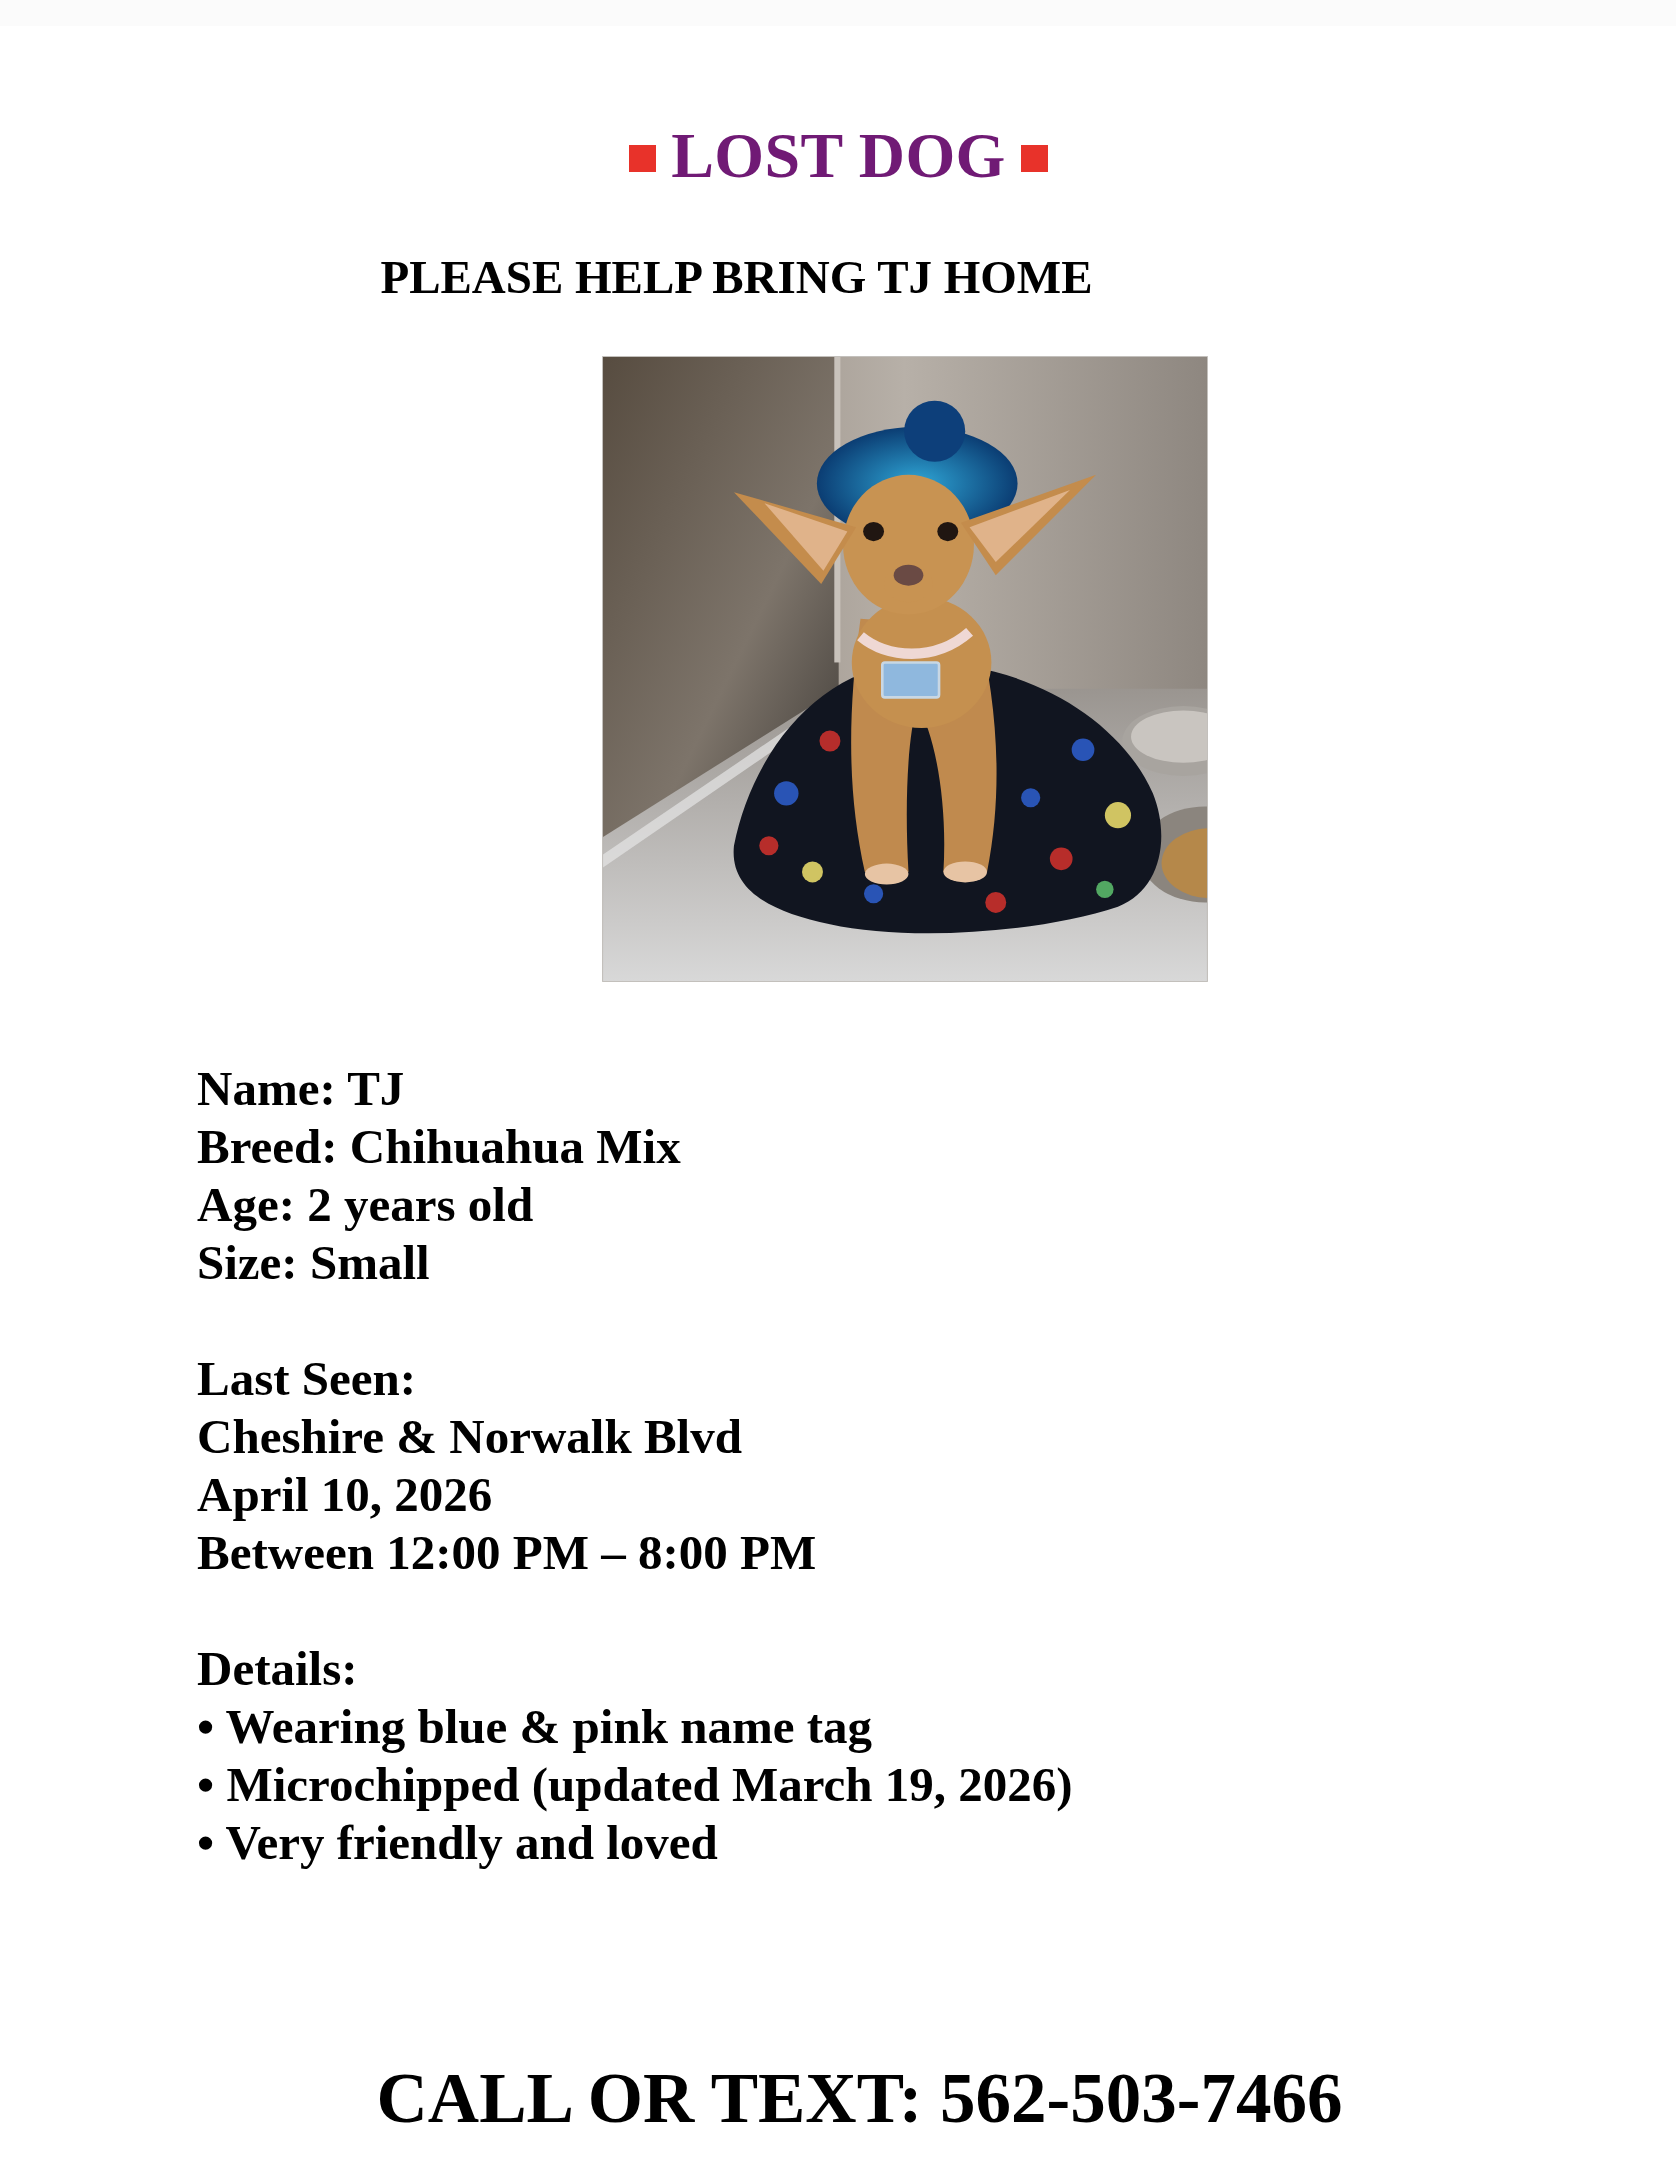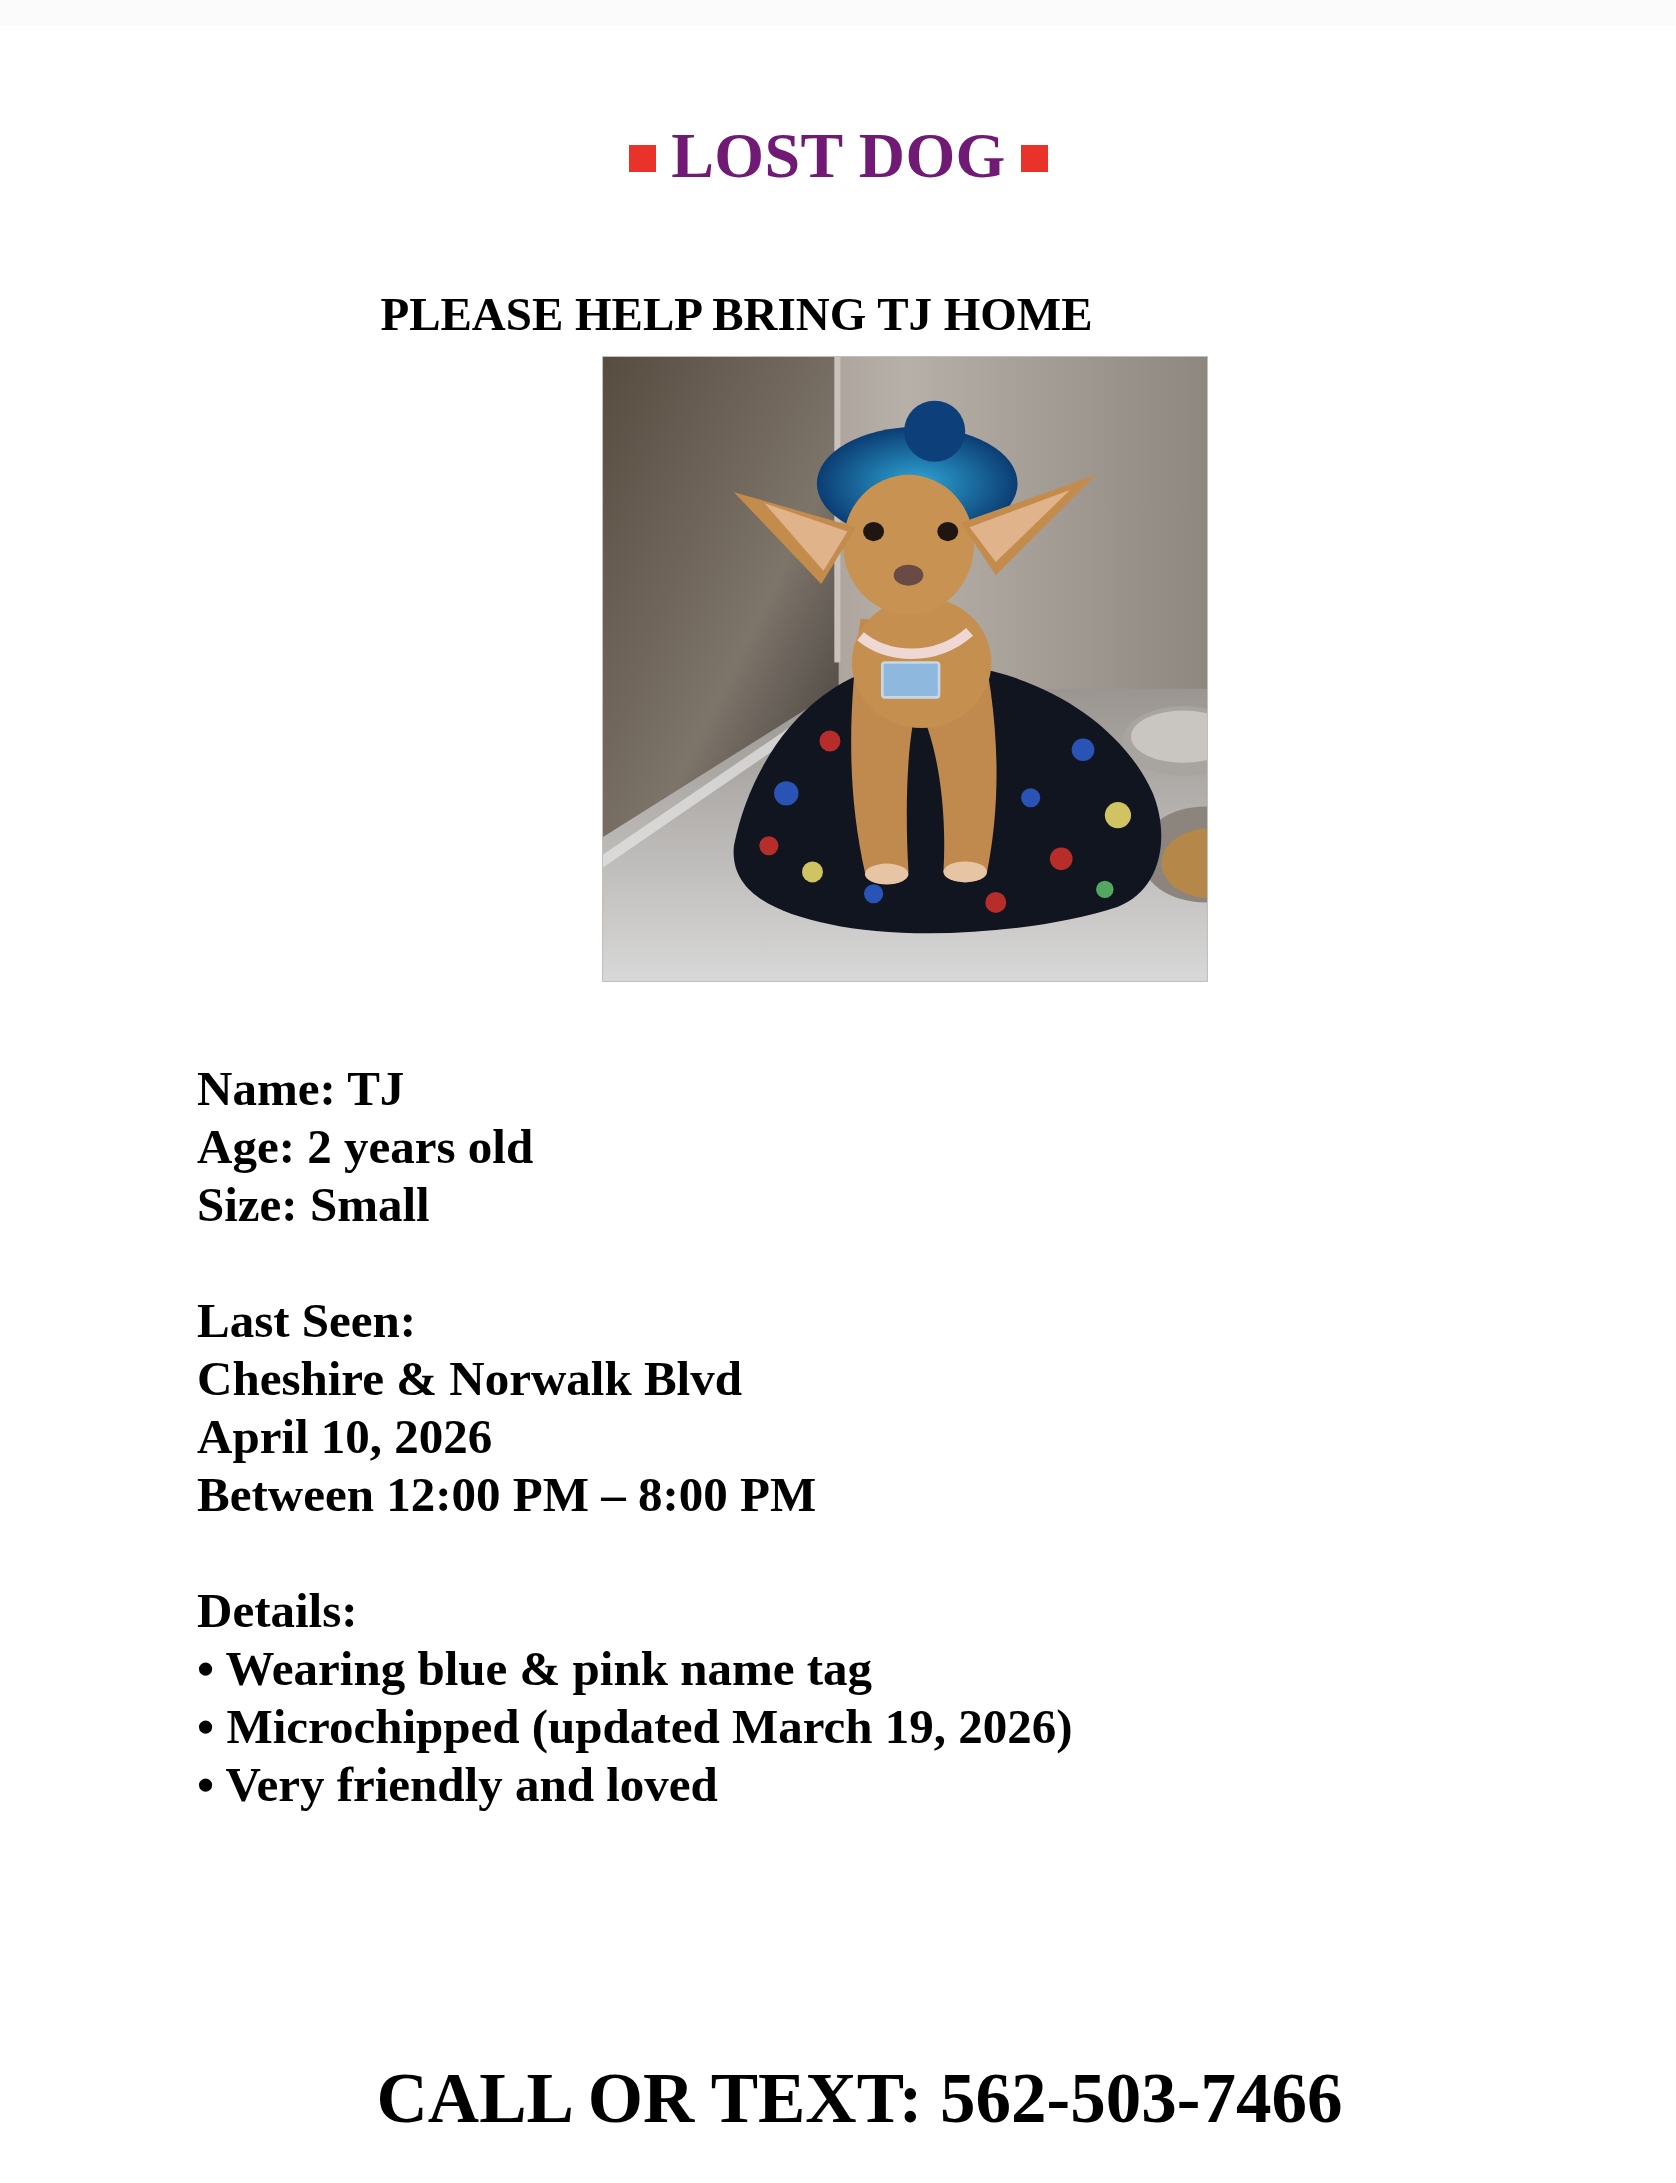--- a/index.html
+++ b/index.html
@@ -42,21 +42,20 @@
       top: -3.5px;
     }
     .subtitle {
       position: absolute;
       left: 0; top: 247px;
       width: 1473px;
       text-align: center;
       font-size: 47px;
       font-weight: bold;
       line-height: 61px;
-      margin-top: 37px;
     }
     .photo {
       position: absolute;
       left: 603px; top: 357px;
       width: 604px; height: 624px;
       overflow: hidden;
       background: #6b645b;
       box-shadow: 0 0 0 0.9px #bdbab5;
     }
     .photo svg { display: block; }
@@ -153,20 +152,21 @@
     <ellipse cx="700" cy="500" rx="34" ry="24" fill="#6a4a44"></ellipse>
     <path d="M590,640 C650,690 760,700 840,630" stroke="#efd8d4" stroke-width="24" fill="none"></path>
     <rect x="640" y="700" width="130" height="80" rx="6" fill="#8fb8de" stroke="#c8d7e4" stroke-width="6"></rect>
     <ellipse cx="650" cy="1185" rx="50" ry="24" fill="#e7c4a4"></ellipse>
     <ellipse cx="830" cy="1180" rx="50" ry="24" fill="#e7c4a4"></ellipse>
   </svg>
 </div>
 
 <div class="details">
   <div class="line">Name: TJ</div>
+  <div class="line">Breed: Chihuahua Mix</div>
   <div class="line">Age: 2 years old</div>
   <div class="line">Size: Small</div>
   <div class="gap"></div>
   <div class="line">Last Seen:</div>
   <div class="line">Cheshire &amp; Norwalk Blvd</div>
   <div class="line">April 10, 2026</div>
   <div class="line">Between 12:00 PM – 8:00 PM</div>
   <div class="gap"></div>
   <div class="line">Details:</div>
   <div class="line">• Wearing blue &amp; pink name tag</div>

